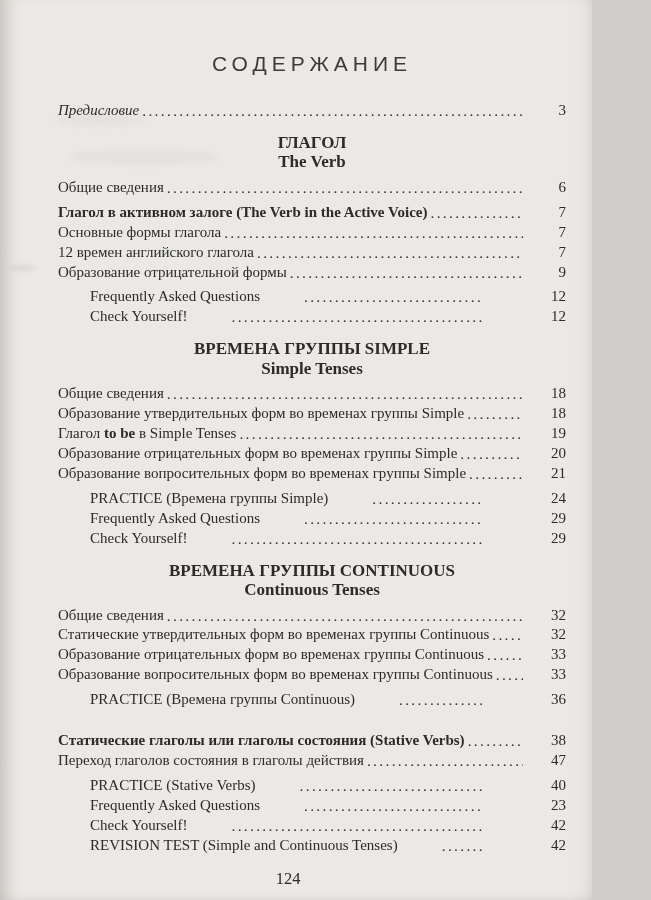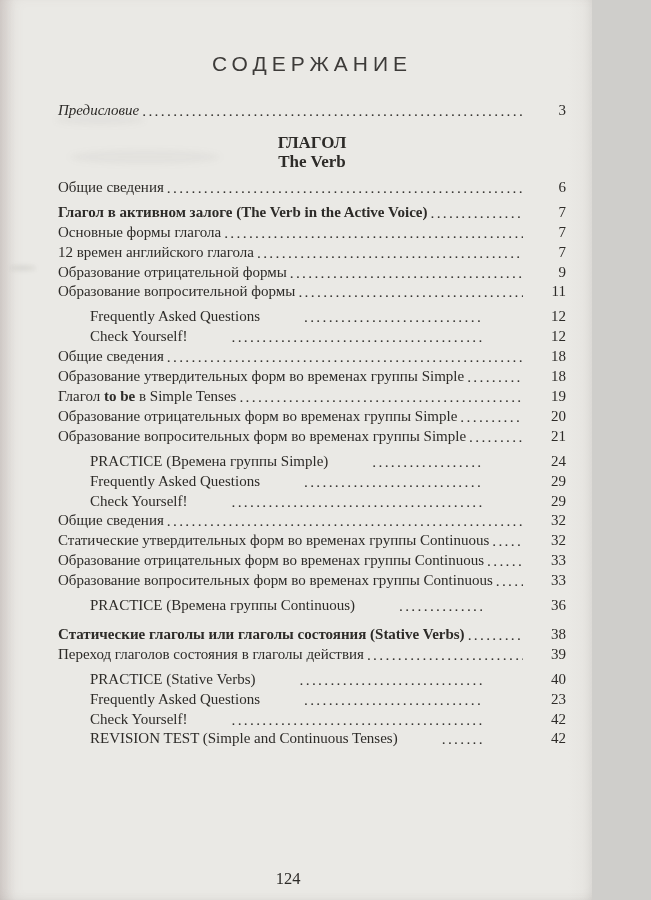--- a/index.html
+++ b/index.html
@@ -24,21 +24,21 @@
   .content { position:absolute; left:58px; right:26px; top:0; }
 
   .doc-title {
     margin-top:50px; text-align:center;
     font-family:"Liberation Sans","DejaVu Sans",sans-serif;
     font-size:21px; line-height:28px; letter-spacing:5px;
     font-weight:400; color:#3d3b39;
   }
 
   .toc { margin-top:23px; }
-  .toc-section.spaced { margin-top:9px; }
+  .toc-section.spaced { margin-top:21px; }
 
   .toc-heading {
     text-align:center; font-weight:bold;
     font-size:17px; line-height:19.5px;
     margin:12px 0 6px;
   }
 
   .toc-row {
     display:flex; align-items:center;
     font-size:15px; line-height:19.9px;
@@ -106,37 +106,36 @@
           <div class="toc-row">
             <span class="toc-label">12 времен английского глагола</span>
             <span class="dots"></span>
             <span class="toc-page">7</span>
           </div>
           <div class="toc-row">
             <span class="toc-label">Образование отрицательной формы</span>
             <span class="dots"></span>
             <span class="toc-page">9</span>
           </div>
-          <div class="toc-row">
-            <span class="toc-label">Образование вопросительной формы</span>
-            <span class="dots"></span>
-            <span class="toc-page">11</span>
-          </div>
           <div class="toc-row indent gap">
             <span class="toc-label">Frequently Asked Questions</span>
             <span class="dots"></span>
             <span class="toc-page">12</span>
           </div>
           <div class="toc-row indent">
             <span class="toc-label">Check Yourself!</span>
             <span class="dots"></span>
             <span class="toc-page">12</span>
           </div>
         </div>
         <div class="toc-section">
+          <div class="toc-heading">
+            <div class="toc-heading-ru">ВРЕМЕНА ГРУППЫ SIMPLE</div>
+            <div class="toc-heading-en">Simple Tenses</div>
+          </div>
           <div class="toc-row">
             <span class="toc-label">Общие сведения</span>
             <span class="dots"></span>
             <span class="toc-page">18</span>
           </div>
           <div class="toc-row">
             <span class="toc-label">Образование утвердительных форм во временах группы Simple</span>
             <span class="dots"></span>
             <span class="toc-page">18</span>
           </div>
@@ -165,20 +164,24 @@
             <span class="dots"></span>
             <span class="toc-page">29</span>
           </div>
           <div class="toc-row indent">
             <span class="toc-label">Check Yourself!</span>
             <span class="dots"></span>
             <span class="toc-page">29</span>
           </div>
         </div>
         <div class="toc-section">
+          <div class="toc-heading">
+            <div class="toc-heading-ru">ВРЕМЕНА ГРУППЫ CONTINUOUS</div>
+            <div class="toc-heading-en">Continuous Tenses</div>
+          </div>
           <div class="toc-row">
             <span class="toc-label">Общие сведения</span>
             <span class="dots"></span>
             <span class="toc-page">32</span>
           </div>
           <div class="toc-row">
             <span class="toc-label">Статические утвердительных форм во временах группы Continuous</span>
             <span class="dots"></span>
             <span class="toc-page">32</span>
           </div>
@@ -200,21 +203,21 @@
         </div>
         <div class="toc-section spaced">
           <div class="toc-row bold">
             <span class="toc-label">Статические глаголы или глаголы состояния (Stative Verbs)</span>
             <span class="dots"></span>
             <span class="toc-page">38</span>
           </div>
           <div class="toc-row">
             <span class="toc-label">Переход глаголов состояния в глаголы действия</span>
             <span class="dots"></span>
-            <span class="toc-page">39</span>
+            <span class="toc-page">47</span>
           </div>
           <div class="toc-row indent gap">
             <span class="toc-label">PRACTICE (Stative Verbs)</span>
             <span class="dots"></span>
             <span class="toc-page">40</span>
           </div>
           <div class="toc-row indent">
             <span class="toc-label">Frequently Asked Questions</span>
             <span class="dots"></span>
             <span class="toc-page">23</span>

